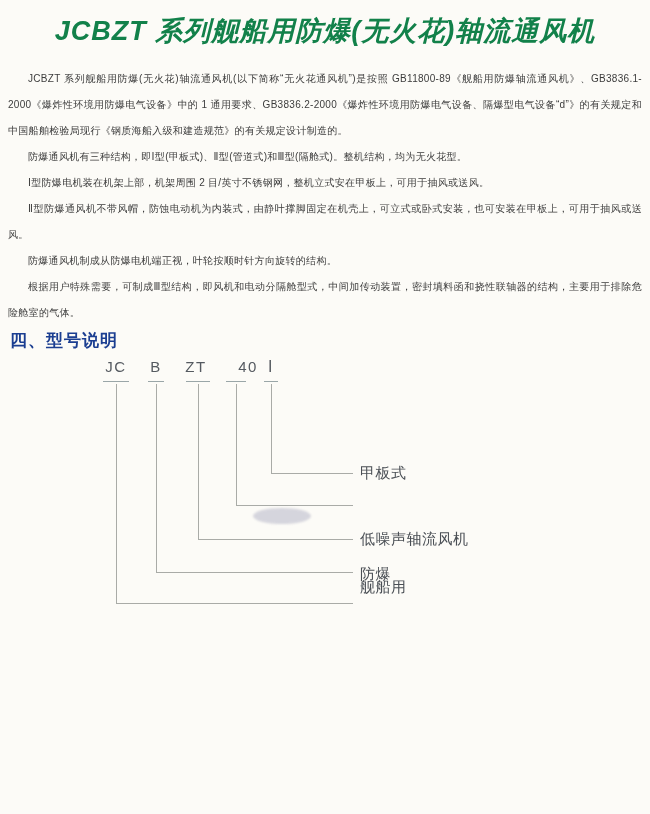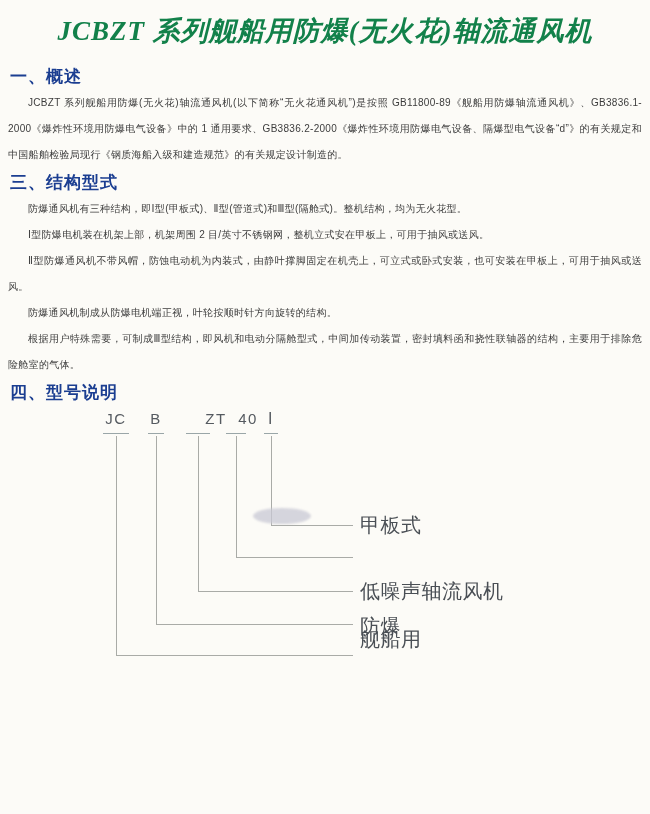--- a/index.html
+++ b/index.html
@@ -9,21 +9,21 @@
     position:relative;
     width:650px; height:814px;
     background:#fcfbf7;
     overflow:hidden;
     padding:8px 8px 0 8px;
     font-family:"Liberation Sans","DejaVu Sans",sans-serif;
   }
   h1.doc-title {
     margin-top:2px;
     text-align:center;
-    font-family:Liberation Serif, serif;
+    font-family:Liberation Sans, sans-serif;
     font-style:italic;
     font-weight:bold;
     font-size:27px;
     line-height:42px;
     letter-spacing:1px;
     color:#12814a;
     margin-bottom:14px;
   }
   h2.sec-heading {
     font-size:17px;
@@ -60,25 +60,25 @@
     letter-spacing:1.5px;
     font-family:"Liberation Sans","DejaVu Sans",sans-serif;
     white-space:nowrap;
     text-align:center;
   }
   .u { position:absolute; top:27px; height:1px; background:#9aa6a8; transform:translateX(-50%); }
   .v { position:absolute; width:1px; background:#a9aba7; top:30px; }
   .h { position:absolute; height:1px; background:#a9aba7; }
   .m {
     position:absolute; left:352px;
-    font-size:20px; color:#4a4f55;
+    font-size:15px; color:#4a4f55;
     line-height:18px; white-space:nowrap;
     letter-spacing:0.5px;
   }
-  .t0{left:108px}.t1{left:148px}.t2{left:208px}.t3{left:240px}.t4{left:263px}
+  .t0{left:108px}.t1{left:148px}.t2{left:188px}.t3{left:240px}.t4{left:263px}
   .u0{left:108px;width:26px}.u1{left:148px;width:16px}.u2{left:190px;width:24px}.u3{left:228px;width:20px}.u4{left:263px;width:14px}
   .v0{left:108px;height:219px}
   .v1{left:148px;height:188px}
   .v2{left:190px;height:155px}
   .v3{left:228px;height:121px}
   .v4{left:263px;height:89px}
   .hl0{top:249px;left:108px;width:237px}
   .hl1{top:218px;left:148px;width:197px}
   .hl2{top:185px;left:190px;width:155px}
   .hl3{top:151px;left:228px;width:117px}
@@ -86,27 +86,25 @@
   .m0{top:224px}.m1{top:211px}.m2{top:176px}.m3{top:142px}.m4{top:110px}
 </style>
 </head>
 <body>
 
 <div class="page">
 
   <h1 class="doc-title">JCBZT 系列舰船用防爆(无火花)轴流通风机</h1>
 
   <section>
-    <h2 class="sec-heading">一、概述</h2>
     <p class="body-par">JCBZT 系列舰船用防爆(无火花)轴流通风机(以下简称“无火花通风机”)是按照 GB11800-89《舰船用防爆轴流通风机》、GB3836.1-2000《爆炸性环境用防爆电气设备》中的 1 通用要求、GB3836.2-2000《爆炸性环境用防爆电气设备、隔爆型电气设备“d”》的有关规定和中国船舶检验局现行《钢质海船入级和建造规范》的有关规定设计制造的。</p>
   </section>
 
 
   <section>
-    <h2 class="sec-heading">三、结构型式</h2>
     <p class="body-par">防爆通风机有三种结构，即Ⅰ型(甲板式)、Ⅱ型(管道式)和Ⅲ型(隔舱式)。整机结构，均为无火花型。</p>
     <p class="body-par">Ⅰ型防爆电机装在机架上部，机架周围 2 目/英寸不锈钢网，整机立式安在甲板上，可用于抽风或送风。</p>
     <p class="body-par">Ⅱ型防爆通风机不带风帽，防蚀电动机为内装式，由静叶撑脚固定在机壳上，可立式或卧式安装，也可安装在甲板上，可用于抽风或送风。</p>
     <p class="body-par">防爆通风机制成从防爆电机端正视，叶轮按顺时针方向旋转的结构。</p>
     <p class="body-par">根据用户特殊需要，可制成Ⅲ型结构，即风机和电动分隔舱型式，中间加传动装置，密封填料函和挠性联轴器的结构，主要用于排除危险舱室的气体。</p>
   </section>
 
   <section>
     <h2 class="sec-heading">四、型号说明</h2>
 

